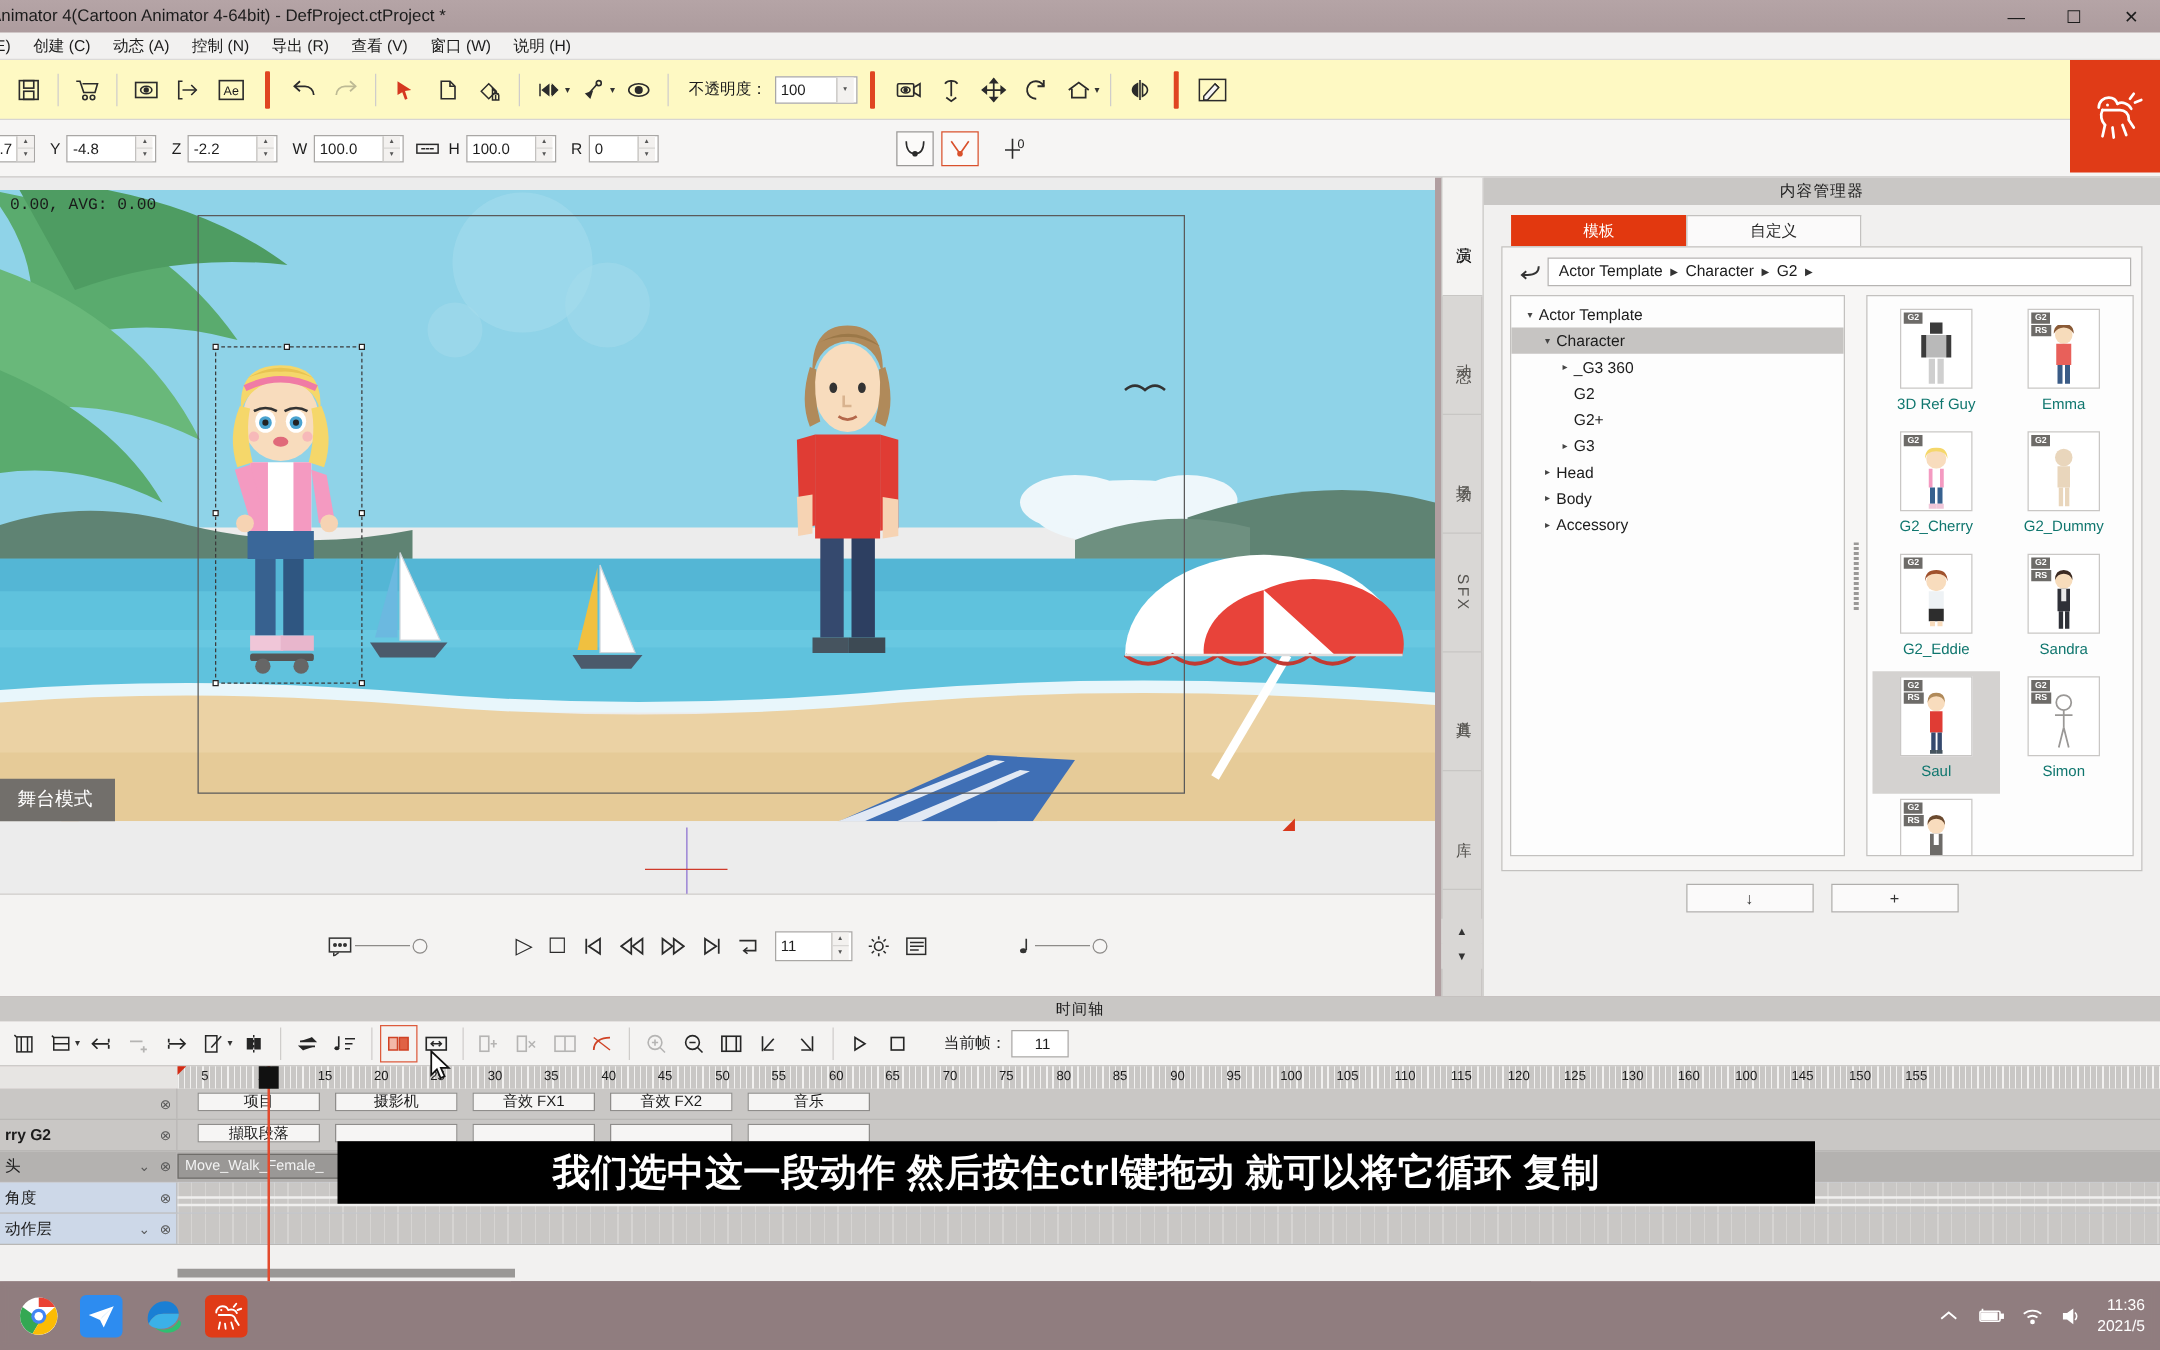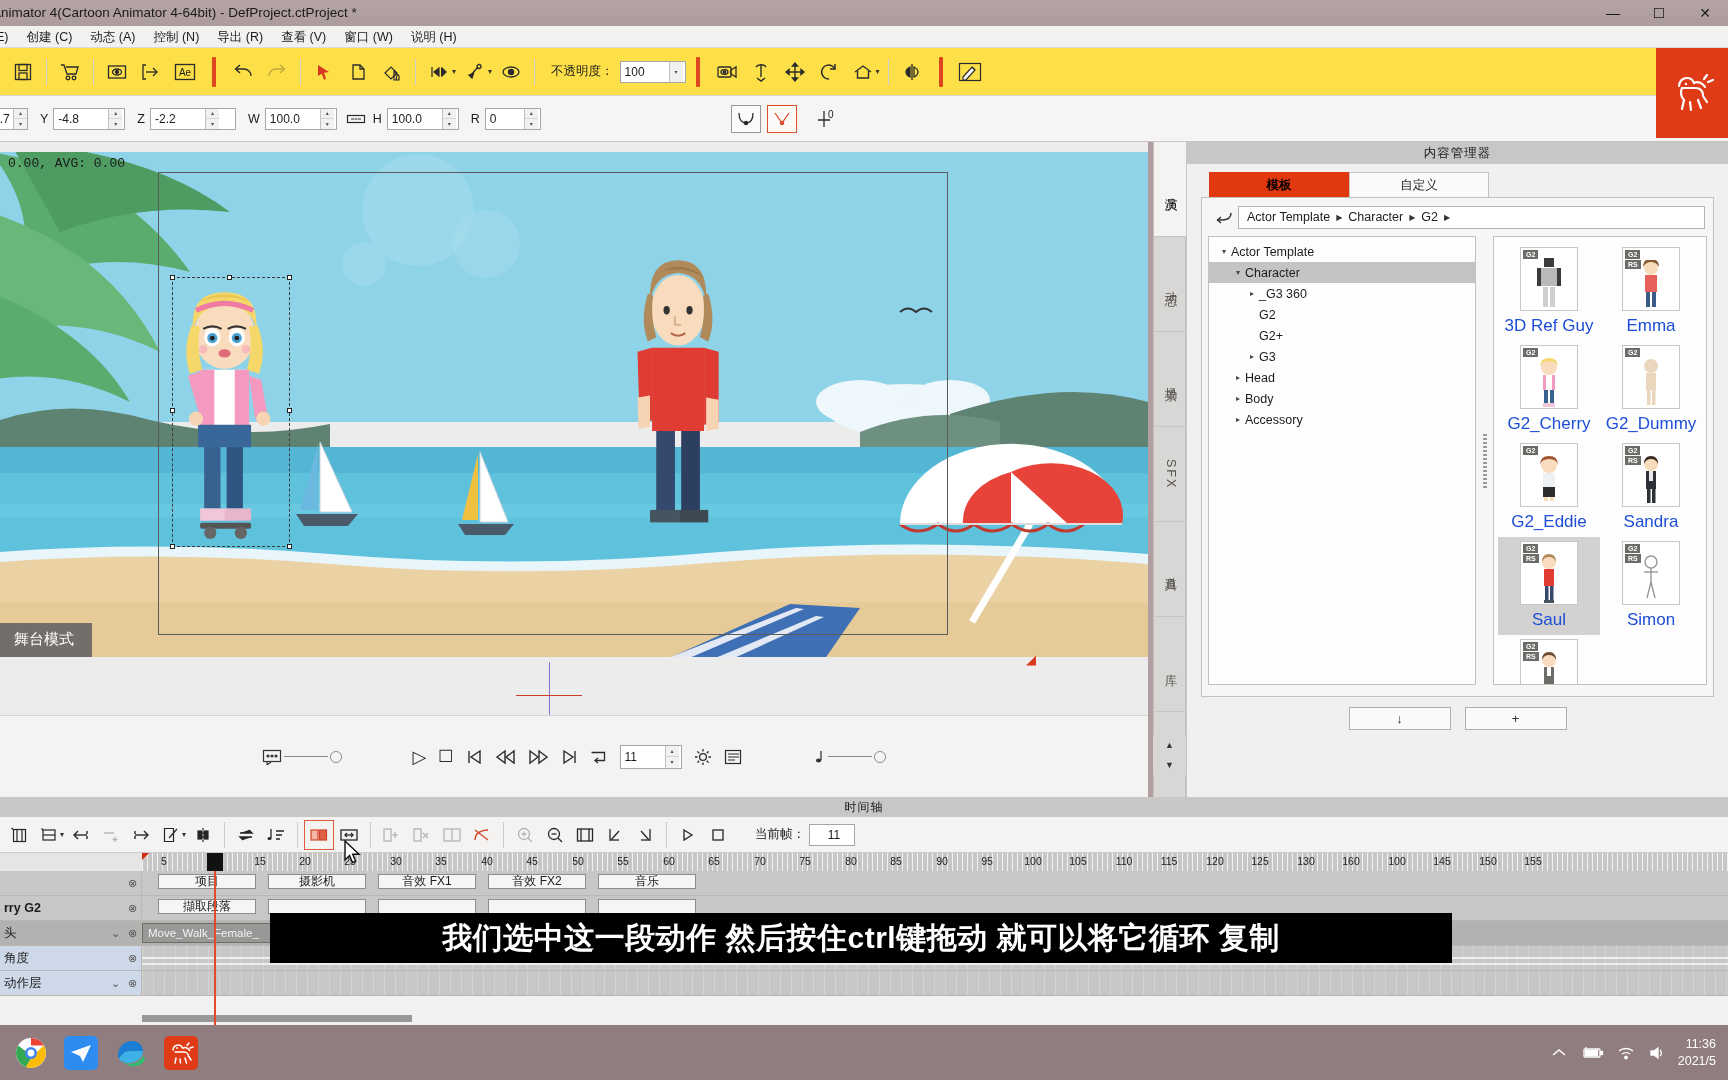--- a/index.html
+++ b/index.html
@@ -29,21 +29,21 @@
     position: absolute; left: 0; top: 26px; width: 1728px; height: 22px;
     background: #f2f1f0; border-bottom: 1px solid #dcdad8;
     display: flex; align-items: center; font-size: 12.5px; color: #1c1c1c;
   }
   .menubar .mi { padding: 0 9px; height: 22px; line-height: 22px; white-space: nowrap; }
   .menubar .mi:first-child { padding-left: 0; margin-left: -4px; }
 
   
   .toolbar {
     position: absolute; left: 0; top: 48px; width: 1728px; height: 48px;
-    background: #fde047; border-bottom: 1px solid #d7d5d3;
+    background: #fef9c3; border-bottom: 1px solid #d7d5d3;
     display: flex; align-items: center;
   }
   .tb2 {
     position: absolute; left: 0; top: 96px; width: 1728px; height: 46px;
     background: #f6f5f4; border-bottom: 1px solid #c9c7c5;
     display: flex; align-items: center;
   }
   .tbtn {
     width: 34px; height: 34px; display: flex; align-items: center; justify-content: center;
     color: #2b2b2b;
@@ -134,21 +134,21 @@
   }
   .cmtitle {
     height: 22px; background: #c9c7c5; color: #1c1c1c; font-size: 12.5px;
     display: flex; align-items: center; justify-content: center; letter-spacing: 1px;
   }
   .cmtabs { display: flex; padding: 8px 22px 0 22px; }
   .cmtab {
     width: 140px; height: 25px; display: flex; align-items: center; justify-content: center;
     font-size: 12.5px; border: 1px solid #c3c1bf; border-bottom: 0; background: #fbfafa; color:#2a2a2a;
   }
-  .cmtab.act { background: #e2380f; color: #000000; border-color: #e2380f; font-weight: bold; }
+  .cmtab.act { background: #e2380f; color: #ffffff; border-color: #e2380f; font-weight: normal; }
   .cmbody {
     margin: 0 14px; height: 500px; background: #f7f6f5; border: 1px solid #c3c1bf;
     position: relative;
   }
   .crumbrow { display: flex; align-items: center; height: 38px; padding: 0 8px; }
   .backbtn { width: 28px; height: 24px; display:flex; align-items:center; justify-content:center; font-size: 15px; color:#333; }
   .crumb {
     flex: 1; height: 23px; border: 1px solid #b6b4b2; background: #fff;
     display: flex; align-items: center; font-size: 12.5px; color: #1c1c1c; padding-left: 8px; gap: 3px;
   }
@@ -181,21 +181,21 @@
   .cell.sel { background: #d4d2d0; text-align: right; }
   .thumb {
     width: 58px; height: 64px; border: 1px solid #c9c7c5; background: #fff; position: relative;
     display: flex; align-items: flex-end; justify-content: center; overflow:hidden;
   }
   .badge {
     position: absolute; left: 2px; top: 2px; background: #6d6b68; color: #fff;
     font-size: 7px; padding: 1px 3px; line-height: 1; font-weight: bold;
   }
   .badge2 { top: 12px; }
-  .cname { font-size: 17px; color: #1d4ed8; margin-top: 5px; white-space: nowrap; }
+  .cname { font-size: 12px; color: #0f766e; margin-top: 5px; white-space: nowrap; }
 
   .cmfoot { display: flex; gap: 14px; justify-content: center; margin-top: 10px; }
   .cmfoot div {
     width: 102px; height: 23px; border: 1px solid #b0aeac; background: #fbfafa;
     display: flex; align-items: center; justify-content: center; font-size: 13px; color:#333;
   }
 
   
   .tlbar {
     position: absolute; left: 0; top: 797px; width: 1728px; height: 20px;
@@ -480,21 +480,21 @@
     </div>
     <div class="axl">Y</div>
     <div class="numfield" style="width:72px">
       <input readonly="" style="width: 54px;" value="-4.8">
       <div class="spin">
           <i>▴</i>
           <i>▾</i>
         </div>
     </div>
     <div class="axl">Z</div>
-    <div class="numfield" style="width:86px">
+    <div class="numfield" style="width:72px">
       <input readonly="" style="width: 54px;" value="-2.2">
       <div class="spin">
           <i>▴</i>
           <i>▾</i>
         </div>
     </div>
     <div class="axl">W</div>
     <div class="numfield" style="width:72px">
       <input readonly="" style="width: 54px;" value="100.0">
       <div class="spin">

